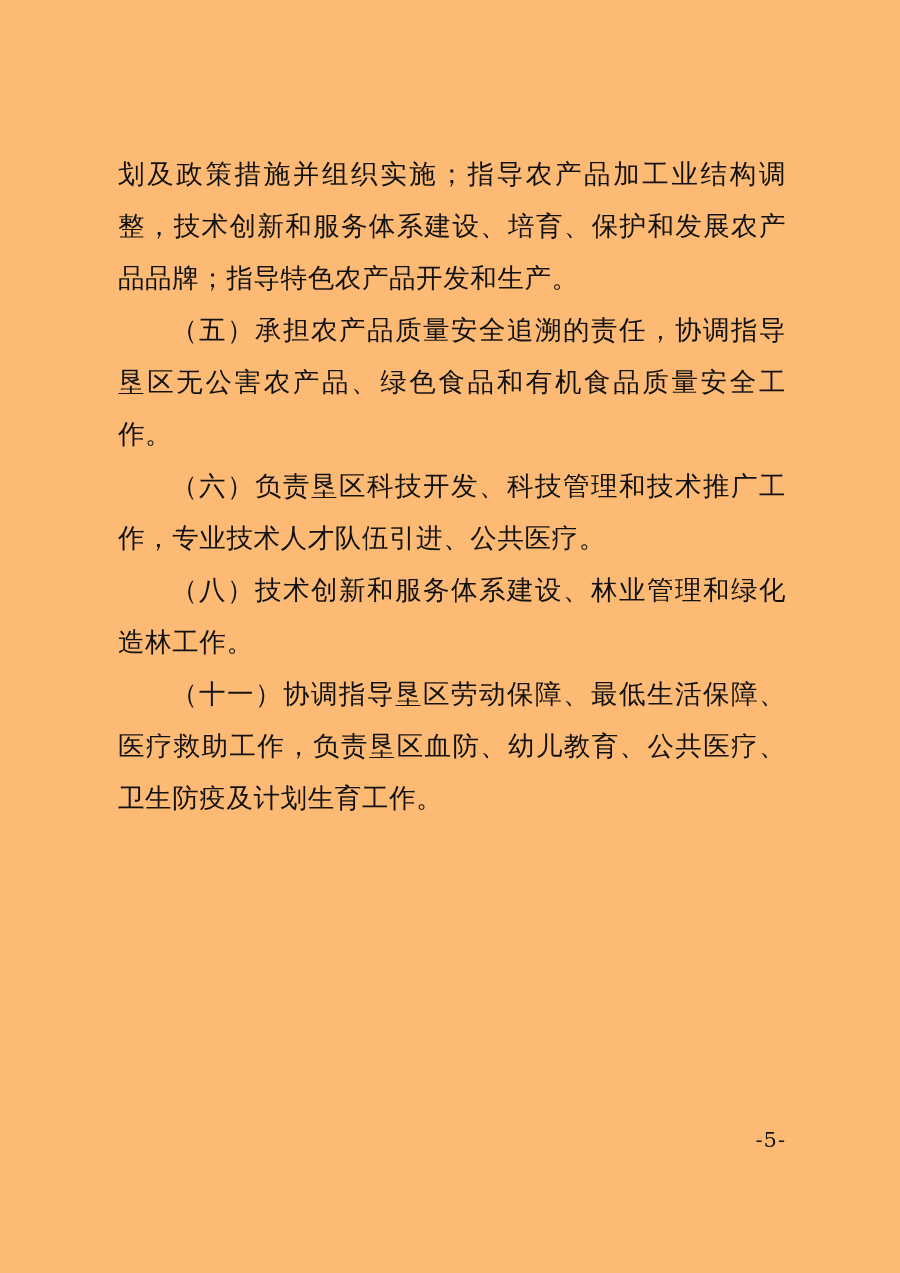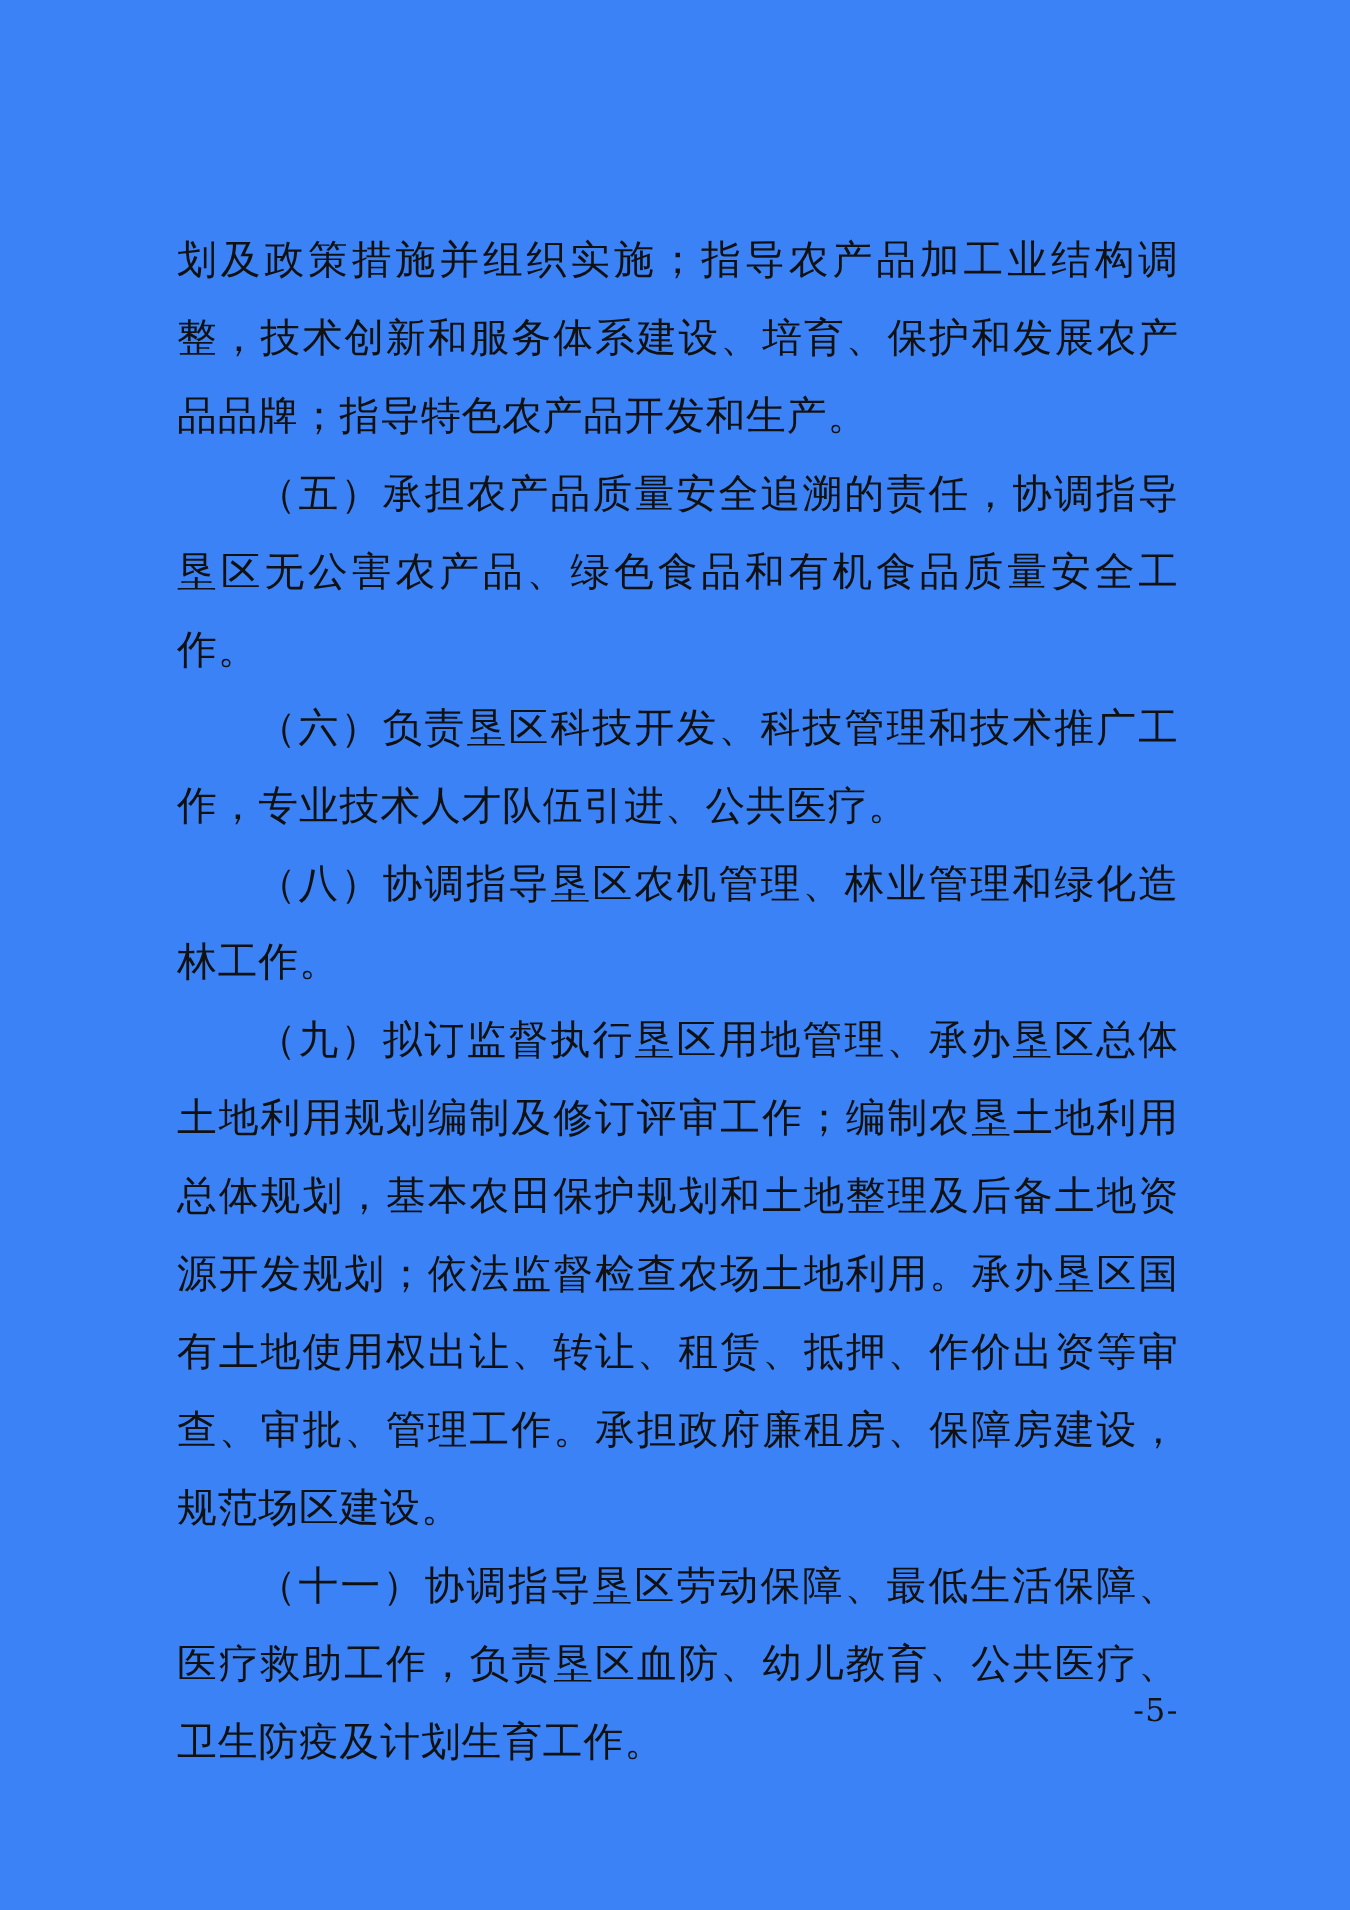--- a/index.html
+++ b/index.html
@@ -11,21 +11,21 @@
     height: 1273px;
     background: #ffffff;
     font-family: "DejaVu Serif", "Liberation Serif", serif;
     color: #101010;
     overflow: hidden;
   }
   .page {
     position: relative;
     width: 900px;
     height: 1273px;
-    background: #3b82f6;
+    background: #fdba74;
     box-sizing: border-box;
   }
   .content {
     position: absolute;
     left: 118px;
     top: 148px;
     width: 668px;
   }
   .para {
     font-size: 26.5px;
@@ -52,19 +52,18 @@
   }
 </style>
 </head>
 <body>
 
 <div class="page">
   <div class="content">
     <p class="para">划及政策措施并组织实施；指导农产品加工业结构调整，技术创新和服务体系建设、培育、保护和发展农产品品牌；指导特色农产品开发和生产。</p>
     <p class="para indent">（五）承担农产品质量安全追溯的责任，协调指导垦区无公害农产品、绿色食品和有机食品质量安全工作。</p>
     <p class="para indent">（六）负责垦区科技开发、科技管理和技术推广工作，专业技术人才队伍引进、公共医疗。</p>
-    <p class="para indent">（八）协调指导垦区农机管理、林业管理和绿化造林工作。</p>
-    <p class="para indent">（九）拟订监督执行垦区用地管理、承办垦区总体土地利用规划编制及修订评审工作；编制农垦土地利用总体规划，基本农田保护规划和土地整理及后备土地资源开发规划；依法监督检查农场土地利用。承办垦区国有土地使用权出让、转让、租赁、抵押、作价出资等审查、审批、管理工作。承担政府廉租房、保障房建设，规范场区建设。</p>
+    <p class="para indent">（八）技术创新和服务体系建设、林业管理和绿化造林工作。</p>
     <p class="para indent">（十一）协调指导垦区劳动保障、最低生活保障、医疗救助工作，负责垦区血防、幼儿教育、公共医疗、卫生防疫及计划生育工作。</p>
 
   </div>
   <div class="page-number">-5-</div>
 </div>
 
 </body></html>

